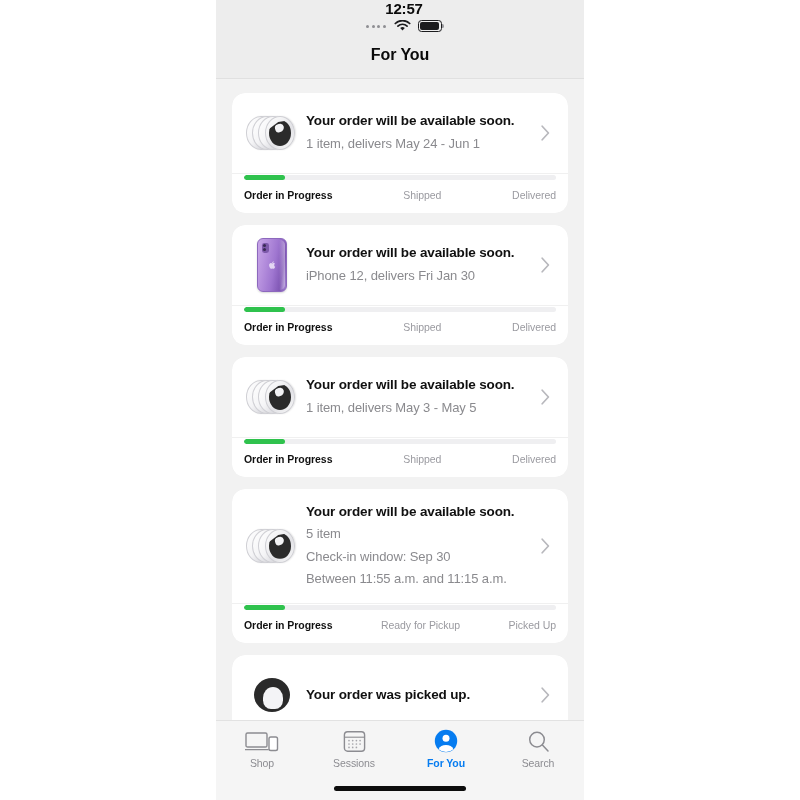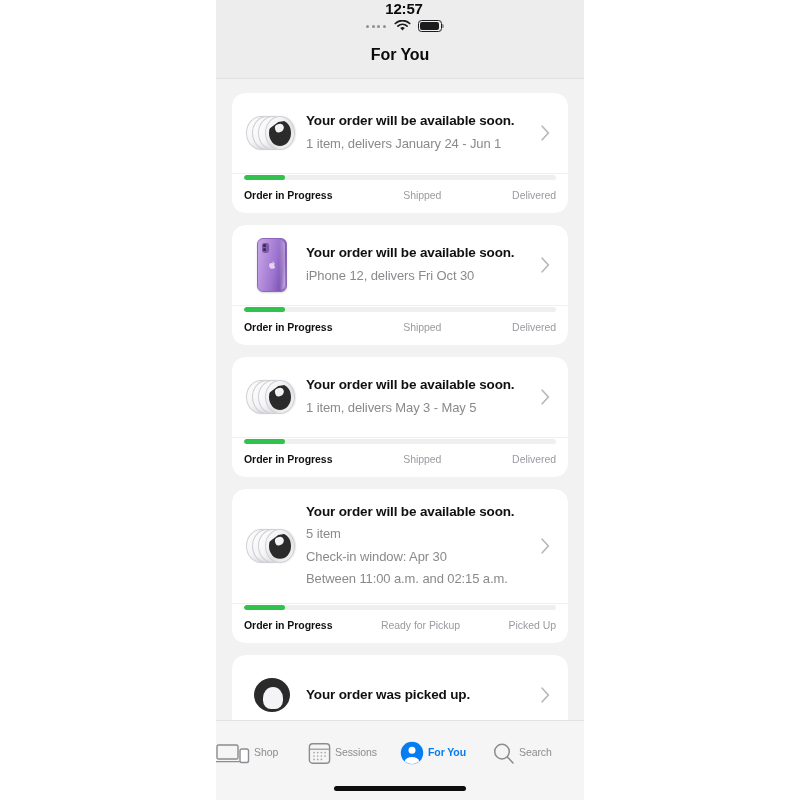--- a/index.html
+++ b/index.html
@@ -353,21 +353,21 @@
   }
   .tabs {
     display: flex;
     height: 56px;
     padding-top: 6px;
     box-sizing: border-box;
   }
   .tab {
     flex: 1;
     display: flex;
-    flex-direction: row;
+    flex-direction: column;
     align-items: center;
     justify-content: flex-start;
     gap: 4px;
   }
   .tab .tl {
     font-size: 10.5px;
     color: #8c8c91;
     letter-spacing: -0.1px;
   }
   .tab.active .tl {
@@ -428,21 +428,21 @@
           <div class="thumb">
             <div class="airtags">
               <div class="t t1"></div>
                 <div class="t t2"></div>
                 <div class="t t3"></div>
                 <div class="t t4"></div>
             </div>
           </div>
           <div class="card-text">
             <div class="card-title">Your order will be available soon.</div>
-            <div class="card-sub">1 item, delivers January 24 - Jun 1</div>
+            <div class="card-sub">1 item, delivers May 24 - Jun 1</div>
           </div>
           <div class="chevron">
             <svg width="9" height="16" viewBox="0 0 9 16">
                 <path d="M1.2 1.2 L7.4 8 L1.2 14.8" stroke="currentColor" stroke-width="1.7" fill="none" stroke-linecap="round" stroke-linejoin="round"></path>
               </svg>
           </div>
         </div>
         <div class="card-progress">
           <div class="track">
               <span style="width:13%"></span>
@@ -462,21 +462,21 @@
               <div class="cam"></div>
               <svg class="logo" viewBox="0 0 14 17">
                 <path d="M10.6 9c0-2 1.6-2.9 1.7-3-0.9-1.4-2.4-1.5-2.9-1.6-1.2-0.1-2.4 0.7-3 0.7-0.6 0-1.6-0.7-2.6-0.7-1.3 0-2.6 0.8-3.3 2-1.4 2.4-0.4 6 1 8 0.7 1 1.5 2.1 2.5 2 1 0 1.4-0.6 2.6-0.6 1.2 0 1.5 0.6 2.6 0.6 1.1 0 1.8-1 2.5-2 0.8-1.1 1.1-2.2 1.1-2.3-0.1 0-2.2-0.8-2.2-3.1z" fill="#f3ecfb"></path>
                 <path d="M8.8 3.2c0.5-0.7 0.9-1.6 0.8-2.5-0.8 0-1.8 0.5-2.4 1.2-0.5 0.6-1 1.6-0.8 2.5 0.9 0.1 1.8-0.4 2.4-1.2z" fill="#f3ecfb"></path>
               </svg>
               <div class="glare"></div>
             </div>
           </div>
           <div class="card-text">
             <div class="card-title">Your order will be available soon.</div>
-            <div class="card-sub">iPhone 12, delivers Fri Oct 30</div>
+            <div class="card-sub">iPhone 12, delivers Fri Jan 30</div>
           </div>
           <div class="chevron">
             <svg width="9" height="16" viewBox="0 0 9 16">
                 <path d="M1.2 1.2 L7.4 8 L1.2 14.8" stroke="currentColor" stroke-width="1.7" fill="none" stroke-linecap="round" stroke-linejoin="round"></path>
               </svg>
           </div>
         </div>
         <div class="card-progress">
           <div class="track">
               <span style="width:13%"></span>
@@ -527,22 +527,22 @@
             <div class="airtags">
               <div class="t t1"></div>
                 <div class="t t2"></div>
                 <div class="t t3"></div>
                 <div class="t t4"></div>
             </div>
           </div>
           <div class="card-text">
             <div class="card-title">Your order will be available soon.</div>
             <div class="card-sub">5 item</div>
-            <div class="card-sub">Check-in window: Apr 30</div>
-            <div class="card-sub tight">Between 11:00 a.m. and 02:15 a.m.</div>
+            <div class="card-sub">Check-in window: Sep 30</div>
+            <div class="card-sub tight">Between 11:55 a.m. and 11:15 a.m.</div>
           </div>
           <div class="chevron">
             <svg width="9" height="16" viewBox="0 0 9 16">
                 <path d="M1.2 1.2 L7.4 8 L1.2 14.8" stroke="currentColor" stroke-width="1.7" fill="none" stroke-linecap="round" stroke-linejoin="round"></path>
               </svg>
           </div>
         </div>
         <div class="card-progress">
           <div class="track">
               <span style="width:13%"></span>

